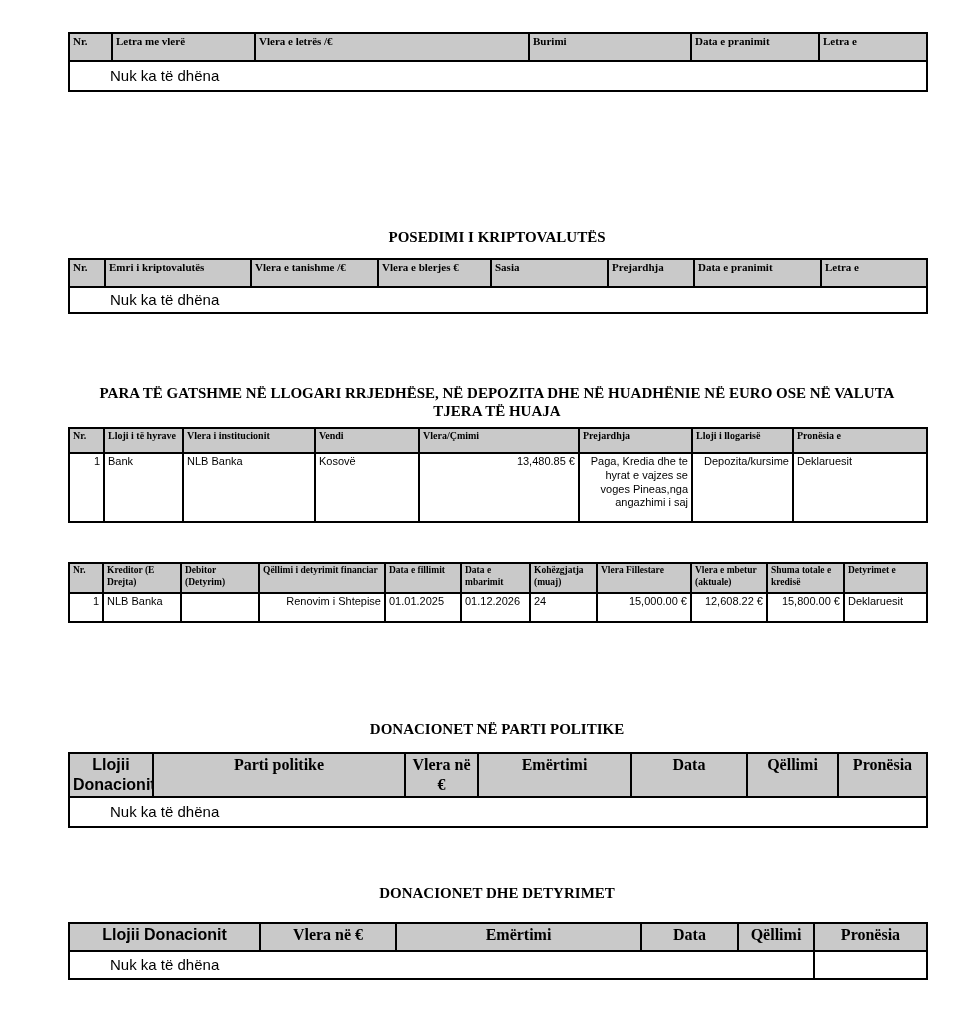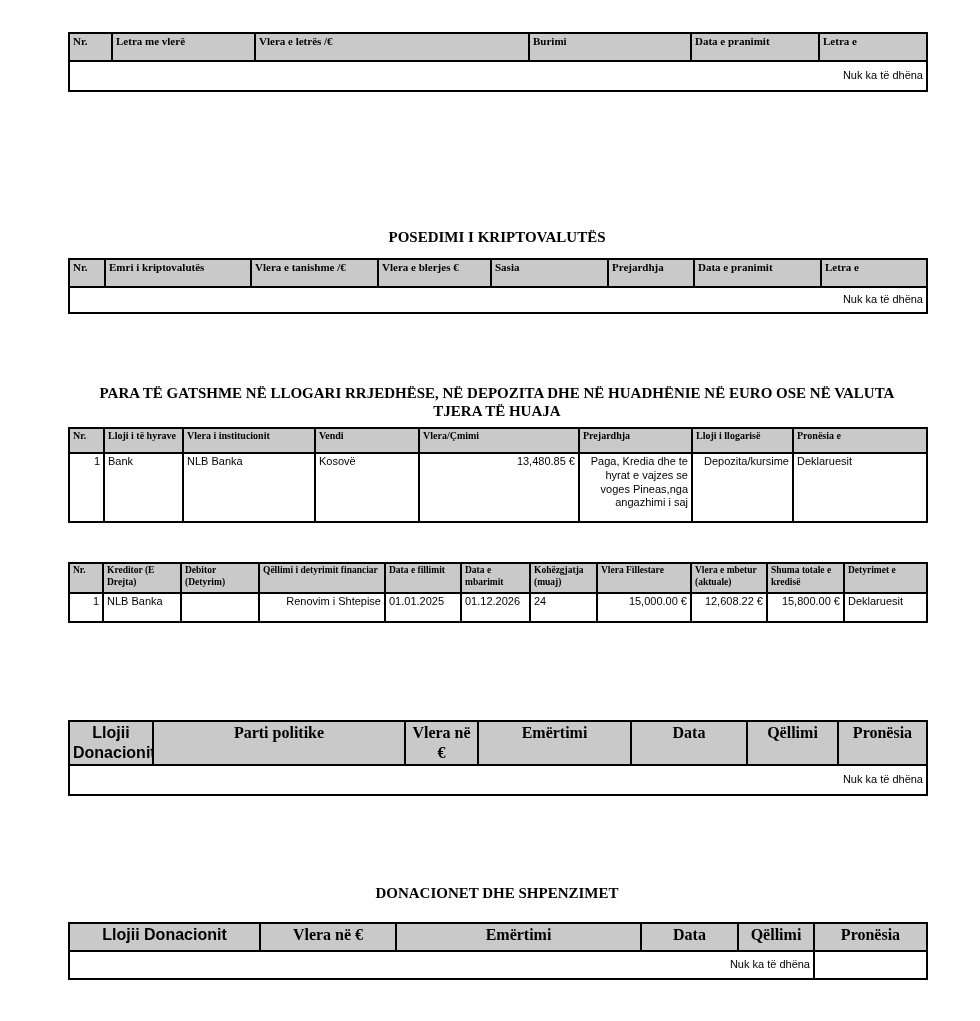--- a/index.html
+++ b/index.html
@@ -48,21 +48,21 @@
   .t4 th { font-size: 9.5px; }
   .t5 th, .t6 th { font-size: 16px; text-align: center; }
   .th-sans { font-family: "Liberation Sans", sans-serif; font-size: 12px; }
   .t1 .hrow { height: 28px; } .t1 .brow { height: 30px; }
   .t2 .hrow { height: 28px; } .t2 .brow { height: 26px; }
   .t3 .hrow { height: 25px; } .t3 .brow { height: 69px; }
   .t4 .hrow { height: 30px; } .t4 .brow { height: 29px; }
   .t5 .hrow { height: 38px; } .t5 .brow { height: 30px; }
   .t6 .hrow { height: 28px; } .t6 .brow { height: 28px; }
   .num { text-align: right; }
-  .no-data { text-align: right; vertical-align: middle; font-size: 11px; padding-left: 40px; }
+  .no-data { text-align: left; vertical-align: middle; font-size: 15px; padding-left: 40px; }
   .nowrap { white-space: nowrap; }
 </style>
 </head>
 <body>
 
 <div class="page">
 
   <div class="sec sec-1">
     <table class="t1">
       <colgroup>
@@ -198,20 +198,21 @@
         <td class="num">15,000.00 €</td>
         <td class="num">12,608.22 €</td>
         <td class="num">15,800.00 €</td>
         <td>Deklaruesit</td>
       </tr>
     </tbody>
       </table>
   </div>
 
   <div class="sec sec-5">
+    <div class="title">DONACIONET NË PARTI POLITIKE</div>
     <table class="t5">
       <colgroup>
         <col style="width:84px">
           <col style="width:252px">
           <col style="width:73px">
           <col style="width:153px">
         <col style="width:116px">
           <col style="width:91px">
           <col style="width:89px">
       </colgroup>
@@ -226,21 +227,21 @@
         <th>Pronësia</th>
       </tr>
       <tr class="brow">
         <td class="no-data" colspan="7">Nuk ka të dhëna</td>
       </tr>
     </tbody>
       </table>
   </div>
 
   <div class="sec sec-6">
-    <div class="title">DONACIONET DHE SHPENZIMET</div>
+    <div class="title">DONACIONET DHE DETYRIMET</div>
     <table class="t6">
       <colgroup>
         <col style="width:191px">
           <col style="width:136px">
           <col style="width:245px">
         <col style="width:97px">
           <col style="width:76px">
           <col style="width:113px">
       </colgroup>
       <tbody>

